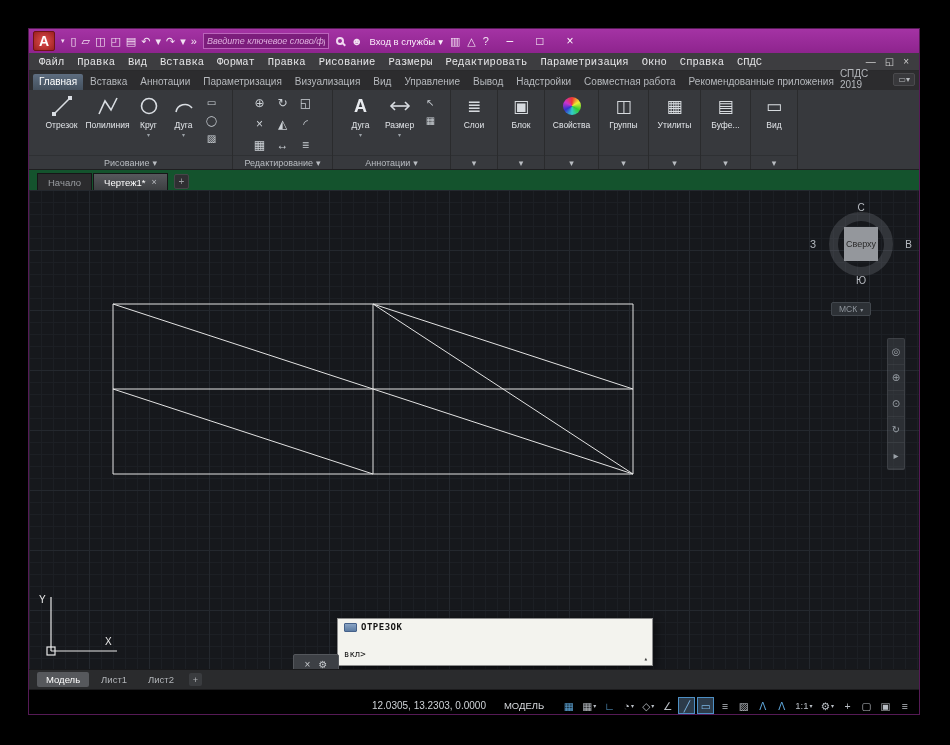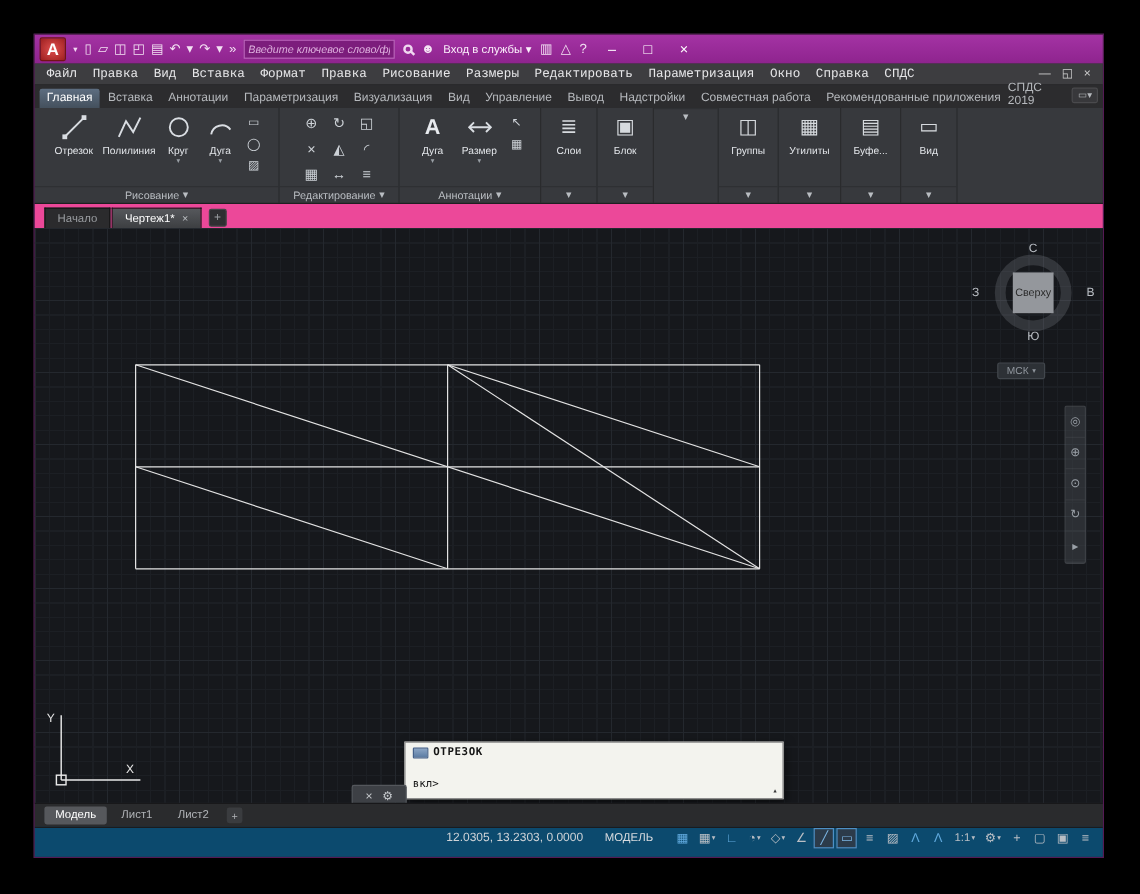--- a/index.html
+++ b/index.html
@@ -67,21 +67,21 @@
   .minicol { display:flex; flex-direction:column; gap:3px; padding-top:2px; }
   .mini-ic { width:20px; height:15px; font-size:10px; color:#ccd1d6; display:flex;
     align-items:center; justify-content:center; }
   .edit-grid { display:grid; grid-template-columns:repeat(3,22px); grid-auto-rows:20px; gap:1px; }
   .glyph-ic { font-size:12px; color:#ccd1d6; display:flex; align-items:center; justify-content:center; }
   .colorwheel { width:18px; height:18px; border-radius:50%;
     background:conic-gradient(#e33,#ee3,#3c3,#3cc,#33c,#c3c,#e33); }
   .smallpanel .bigbtn { width:45px; }
 
   
-  .filetabs { height:20px; background:#ec4899; display:flex; align-items:flex-end;
+  .filetabs { height:20px; background:#14532d; display:flex; align-items:flex-end;
     padding-left:8px; gap:1px; flex:0 0 auto; }
   .ftab { height:17px; display:flex; align-items:center; gap:6px; padding:0 10px;
     font-size:9.5px; color:#9a9da1; background:#2b2b2d; border:1px solid #161617; border-bottom:none; }
   .ftab.active { background:linear-gradient(#56585c,#3d3f42); color:#fff; }
   .ftab .x { font-size:9px; color:#b8bbbf; }
   .ftab-add { width:15px; height:15px; margin:0 0 1px 5px; background:#2f2f32;
     border:1px solid #454548; border-radius:2px; color:#9a9da1; font-size:10px;
     display:flex; align-items:center; justify-content:center; }
 
   
@@ -138,22 +138,22 @@
 
   
   .layouttabs { height:20px; background:#2a2b2d; border-top:1px solid #18181a;
     display:flex; align-items:center; padding-left:8px; gap:3px; flex:0 0 auto; }
   .ltab { font-size:9.5px; color:#b0b3b7; padding:2px 9px; }
   .ltab.active { background:#56585c; color:#fff; border-radius:2px; }
   .ltab-add { width:13px; height:13px; background:#3a3c3f; border-radius:2px; color:#b0b3b7;
     font-size:9px; display:flex; align-items:center; justify-content:center; margin-left:3px; }
 
   
-  .statusbar { height:25px; background:#0c4a6e; border-top:1px solid #1b1b1d;
-    display:flex; align-items:flex-start; padding:0 6px; flex:0 0 auto; }
+  .statusbar { height:25px; background:#000000; border-top:1px solid #1b1b1d;
+    display:flex; align-items:flex-end; padding:0 6px; flex:0 0 auto; }
   .sb-content { margin-left:auto; display:flex; align-items:center; gap:3px; }
   .sb-coords { font-size:10px; color:#cfd3d7; margin-right:8px; }
   .sb-model { font-size:9.5px; color:#d8dbdf; padding:2px 7px; margin-right:6px; }
   .sb-ic { min-width:17px; height:17px; display:flex; align-items:center; justify-content:center;
     gap:1px; color:#b9bec4; font-size:10.5px; padding:0 2px; border:1px solid transparent; }
   .sb-ic.active { color:#5fa8dc; }
   .sb-ic.boxed { border:1px solid #4d8fc4; background:#2c3b4a; color:#7cb6e4; }
   .sb-ic .lbl { font-size:9.5px; }
   .sb-caret { font-size:6px; }
 </style>
@@ -360,20 +360,28 @@
         <span class="ic-area" style="font-size:17px;color:#d6dade;">▣</span>
         <span class="blabel">Блок</span>
       </div>
         </div>
       <div class="pfoot">
         <span>▾</span>
       </div>
     </div>
 
     <div class="panel smallpanel" style="width:54px;">
+      <div class="pbody">
+          <div class="bigbtn">
+        <span class="ic-area">
+          <span class="colorwheel"></span>
+        </span>
+        <span class="blabel">Свойства</span>
+      </div>
+        </div>
       <div class="pfoot">
         <span>▾</span>
       </div>
     </div>
 
     <div class="panel smallpanel" style="width:50px;">
       <div class="pbody">
           <div class="bigbtn">
         <span class="ic-area" style="font-size:17px;color:#d6dade;">◫</span>
         <span class="blabel">Группы</span>

